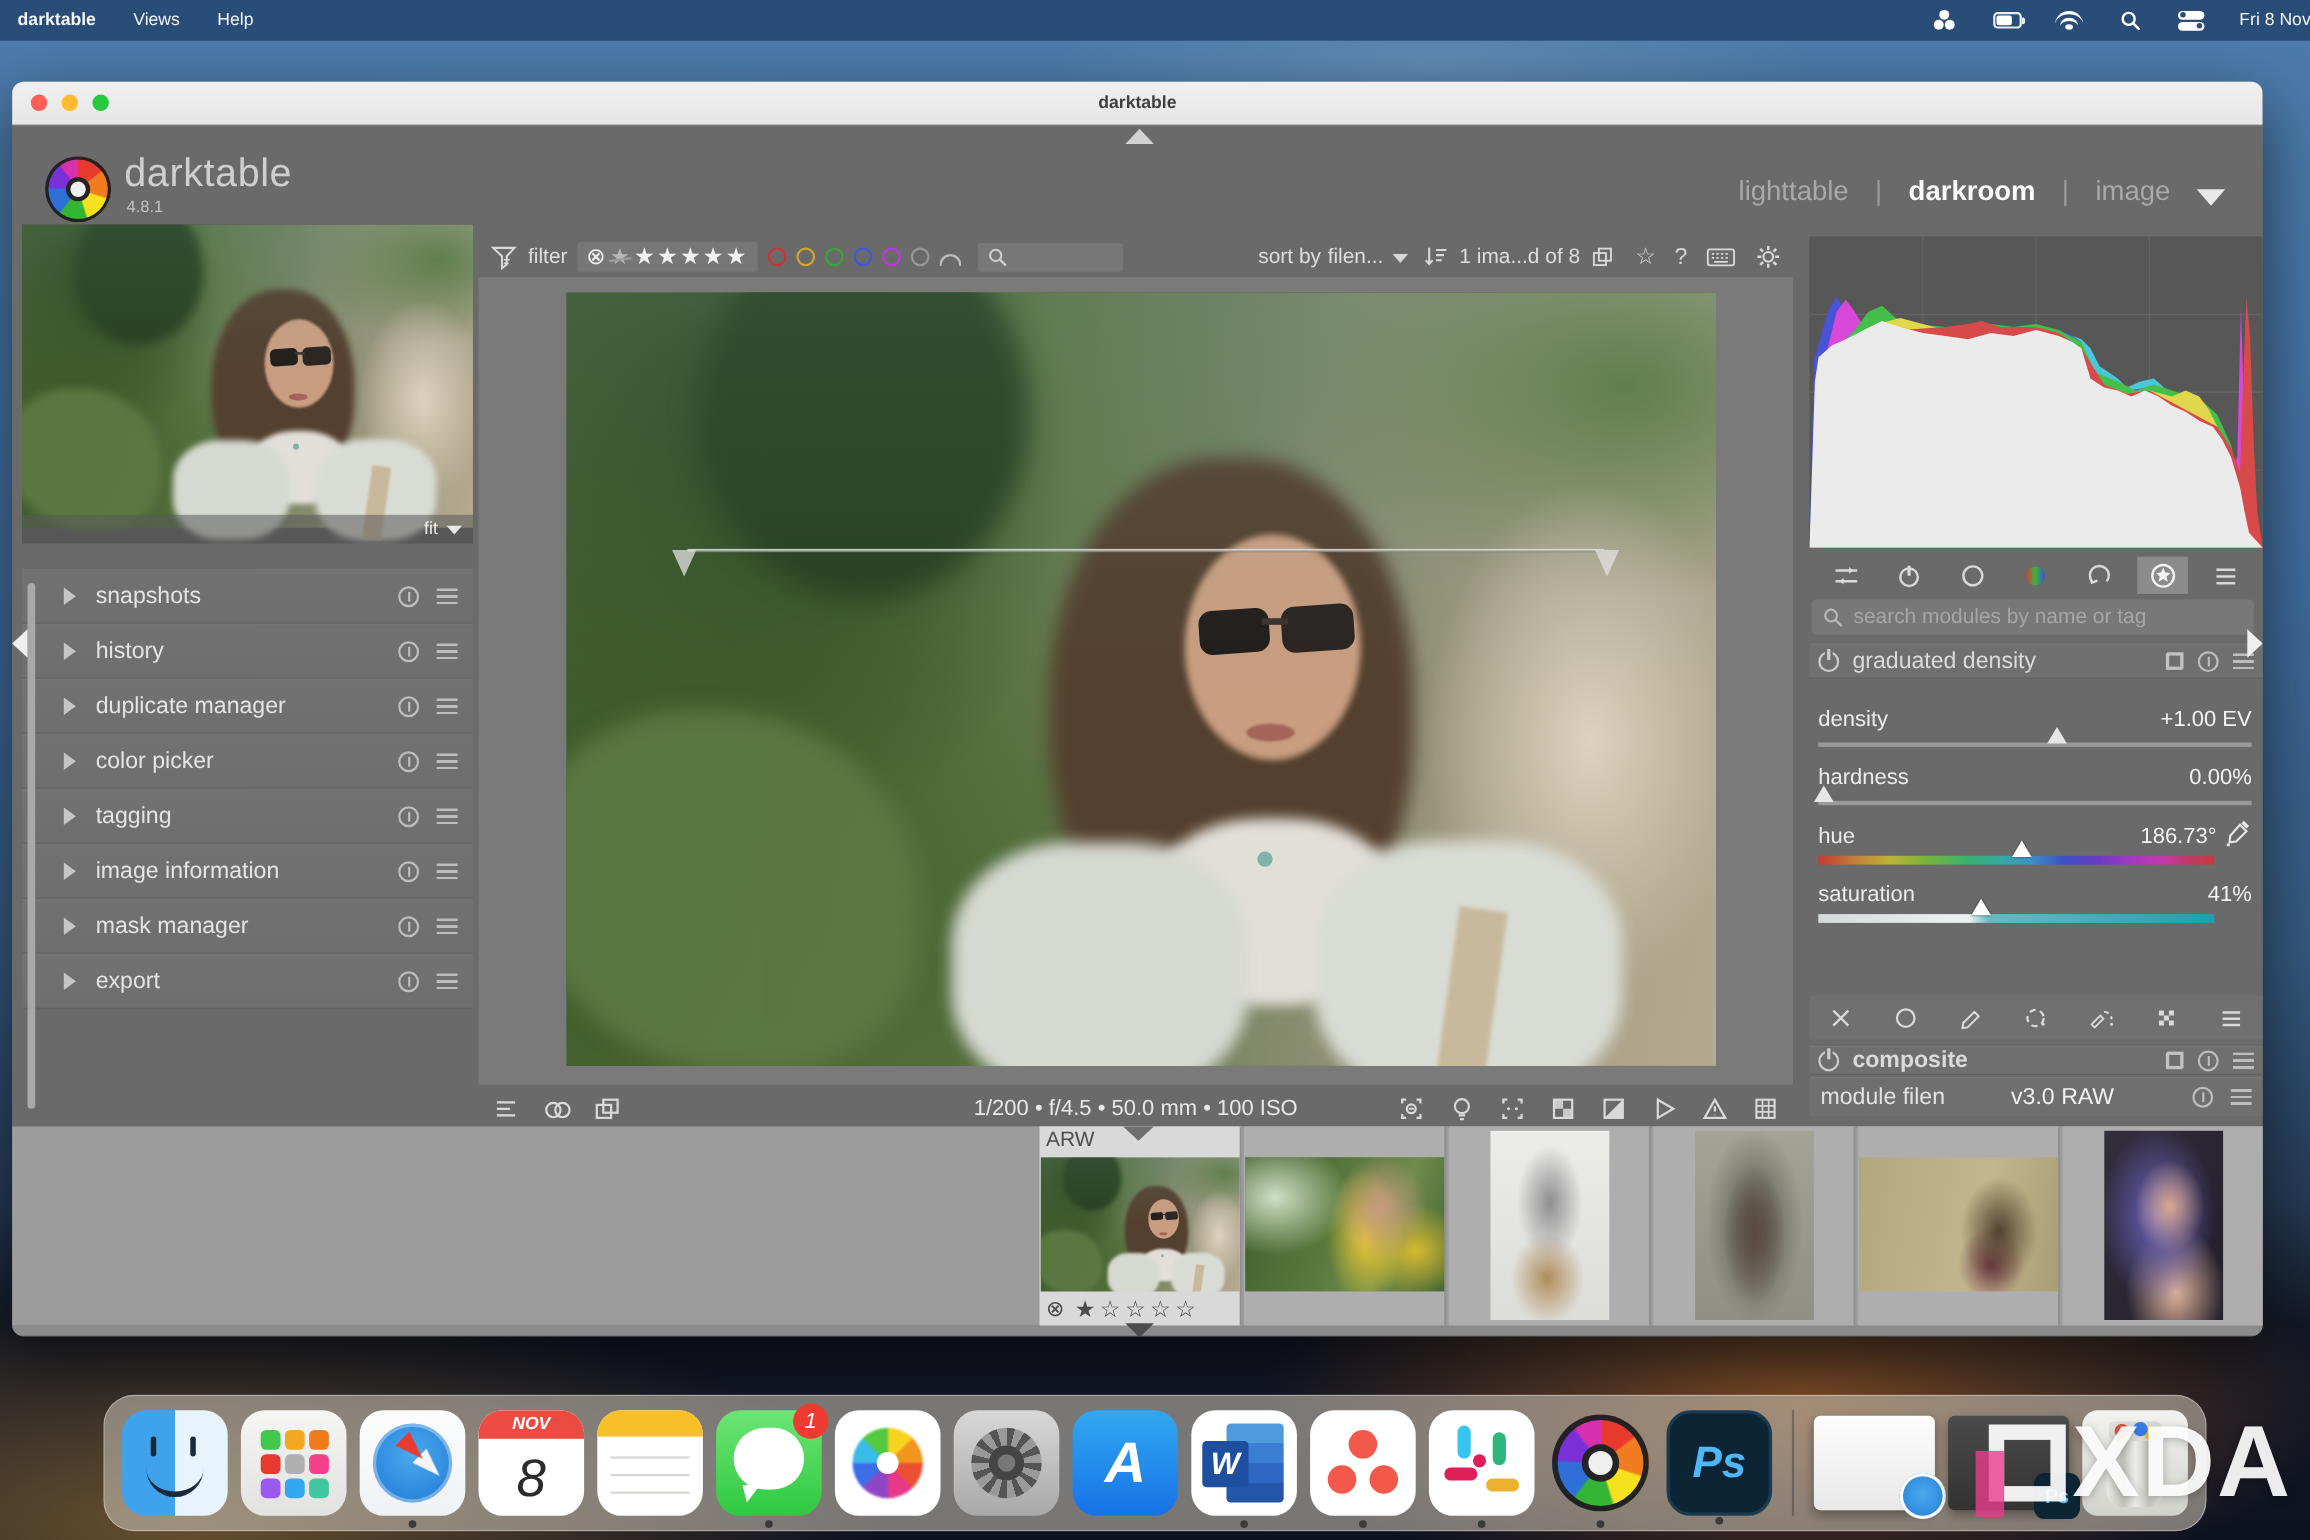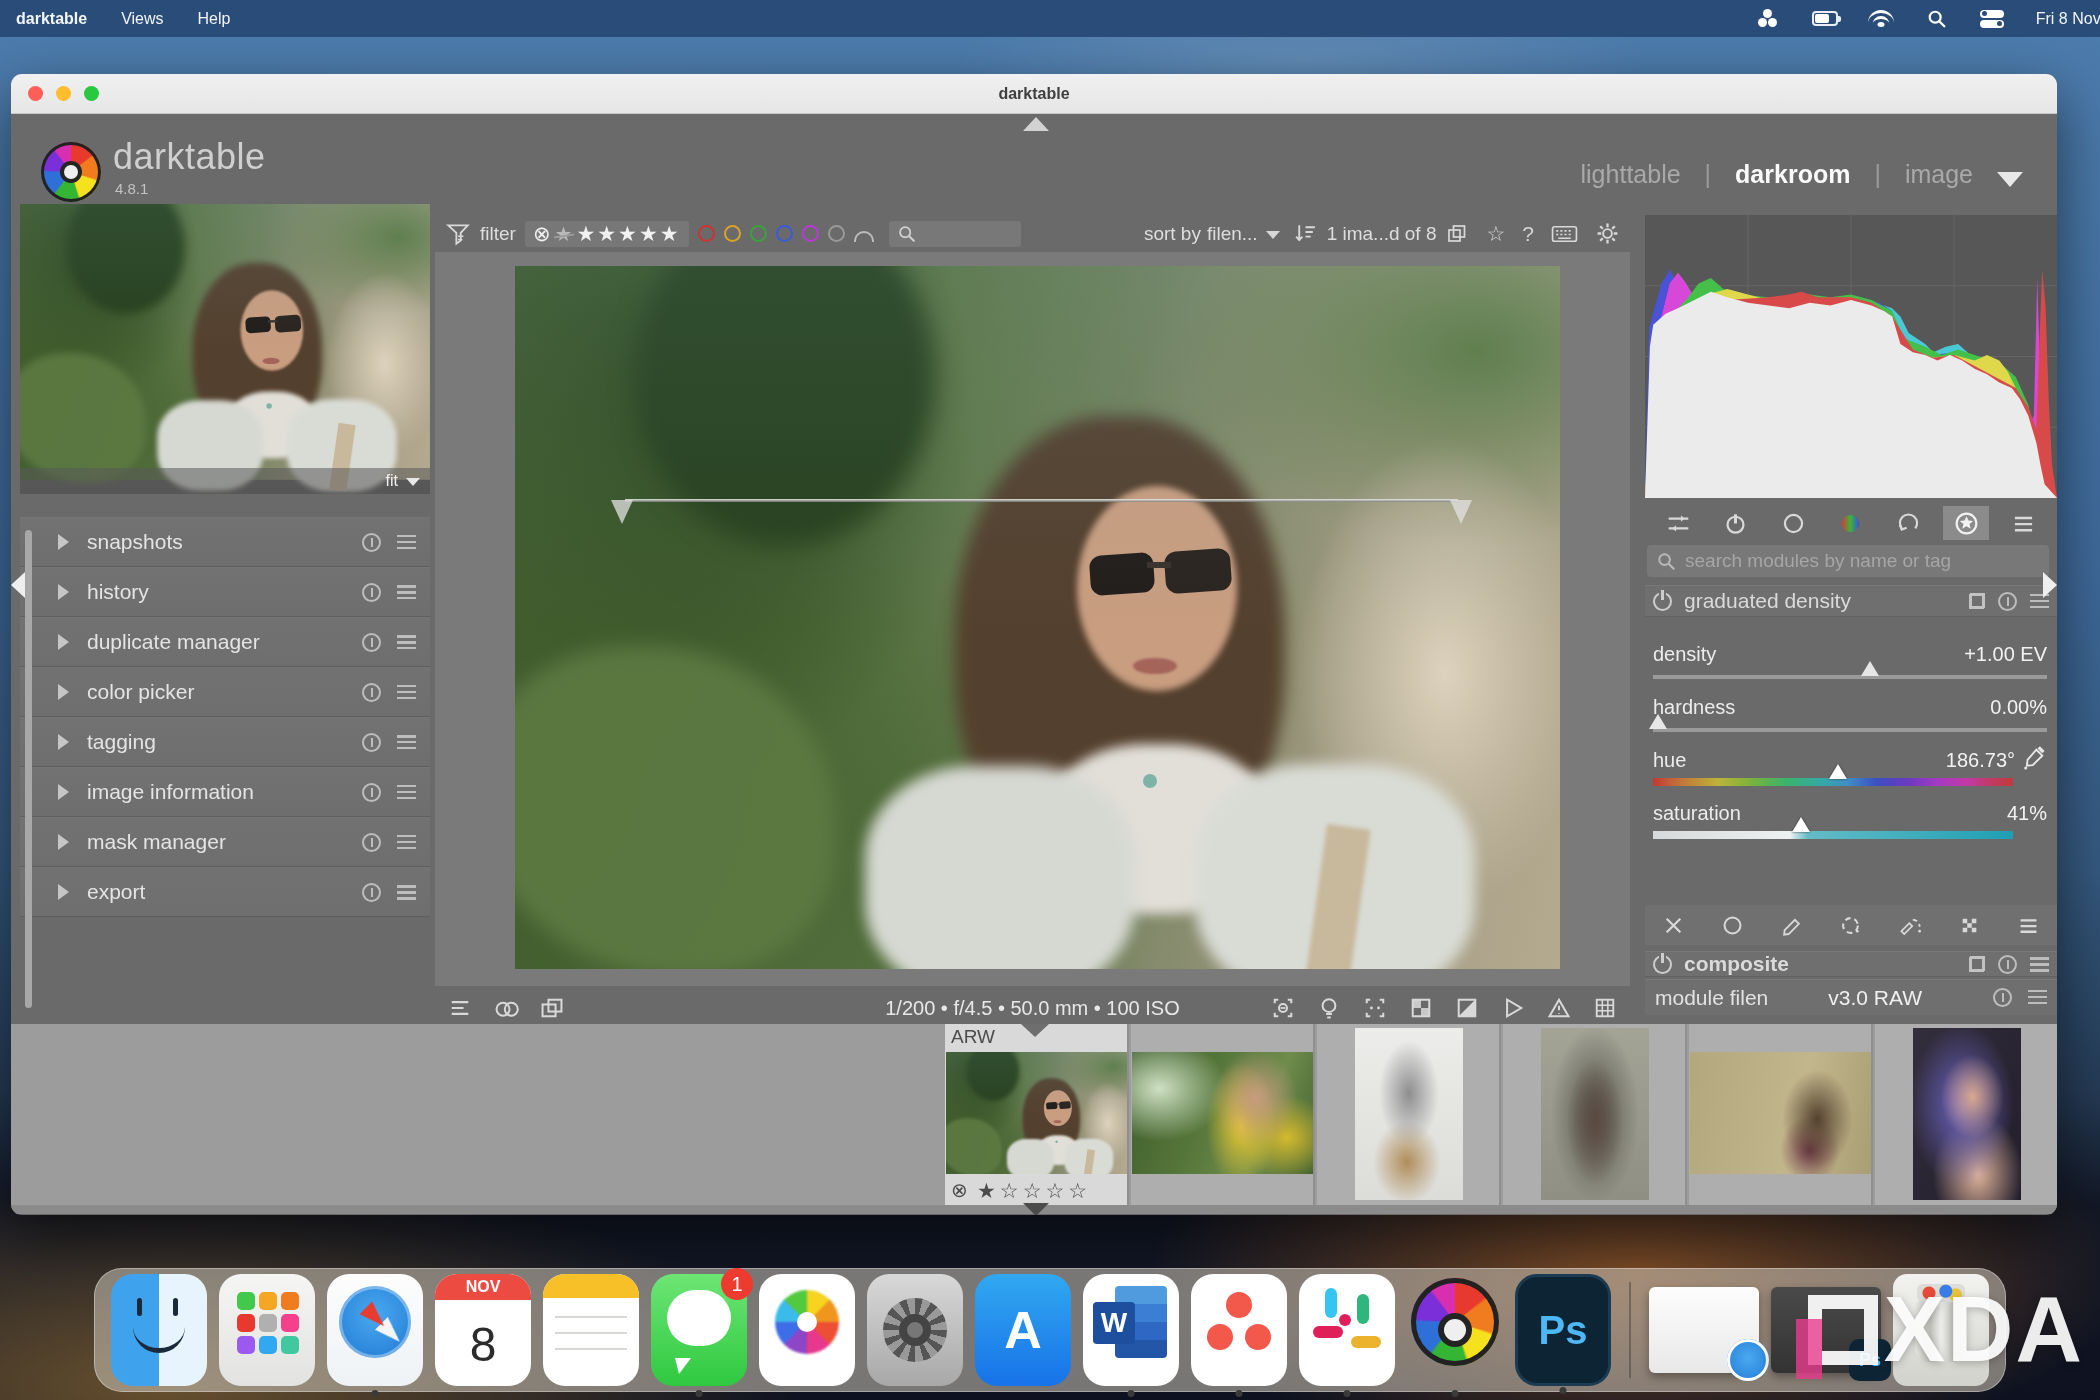--- a/index.html
+++ b/index.html
@@ -209,21 +209,21 @@
         linear-gradient(100deg,#b3a77e,#c2b68c 60%,#a99d74); }
   .t6 { background:radial-gradient(ellipse 45px 60px at 55% 40%, #d9a88f, transparent 70%),
         radial-gradient(ellipse 70px 110px at 45% 45%, #6b63c0, transparent 75%),
         radial-gradient(ellipse 60px 80px at 60% 85%, #e0b49a, transparent 75%),
         linear-gradient(120deg,#332e3c,#211d2a); }
 
   
   .dock { position:absolute; left:50%; transform:translateX(-50%); bottom:8px; height:124px;
     background:rgba(198,192,180,.58); border:1px solid rgba(255,255,255,.35); border-radius:28px;
     display:flex; align-items:center; gap:12px; padding:0 16px; z-index:60; }
-  .dock-item { position:relative; width:96px; height:112px; border-radius:22px; flex:0 0 auto; }
+  .dock-item { position:relative; width:96px; height:96px; border-radius:22px; flex:0 0 auto;font-style:italic; }
   .dock-dot { position:absolute; left:50%; bottom:-11px; width:7px; height:7px; border-radius:50%; background:#3a3a3a; transform:translateX(-50%); }
   .dock-sep { width:2px; height:96px; background:rgba(60,60,60,.45); margin:0 6px; flex:0 0 auto; }
   .badge { position:absolute; right:-6px; top:-6px; min-width:32px; height:32px; border-radius:16px; background:#ee3b2f; color:#fff;
     font-size:20px; display:flex; align-items:center; justify-content:center; padding:0 6px; }
   .ic-finder { background:linear-gradient(90deg,#3fa2ed 50%,#e8f4fd 50%); overflow:hidden; }
   .ic-finder::before { content:""; position:absolute; left:26px; top:24px; width:5px; height:18px; background:#1a2a3a; border-radius:3px; box-shadow:36px 0 0 #1a2a3a; }
   .ic-finder::after { content:""; position:absolute; left:22px; top:48px; width:52px; height:26px; border:5px solid #1a2a3a; border-top:none; border-left:none; border-right:none; border-radius:0 0 26px 26px; }
   .ic-launchpad { background:linear-gradient(#f5f5f3,#e2e2e0); }
   .ic-launchpad i { position:absolute; width:18px; height:18px; border-radius:5px; }
   .ic-safari { background:linear-gradient(#fdfdfd,#eef2f5); }

